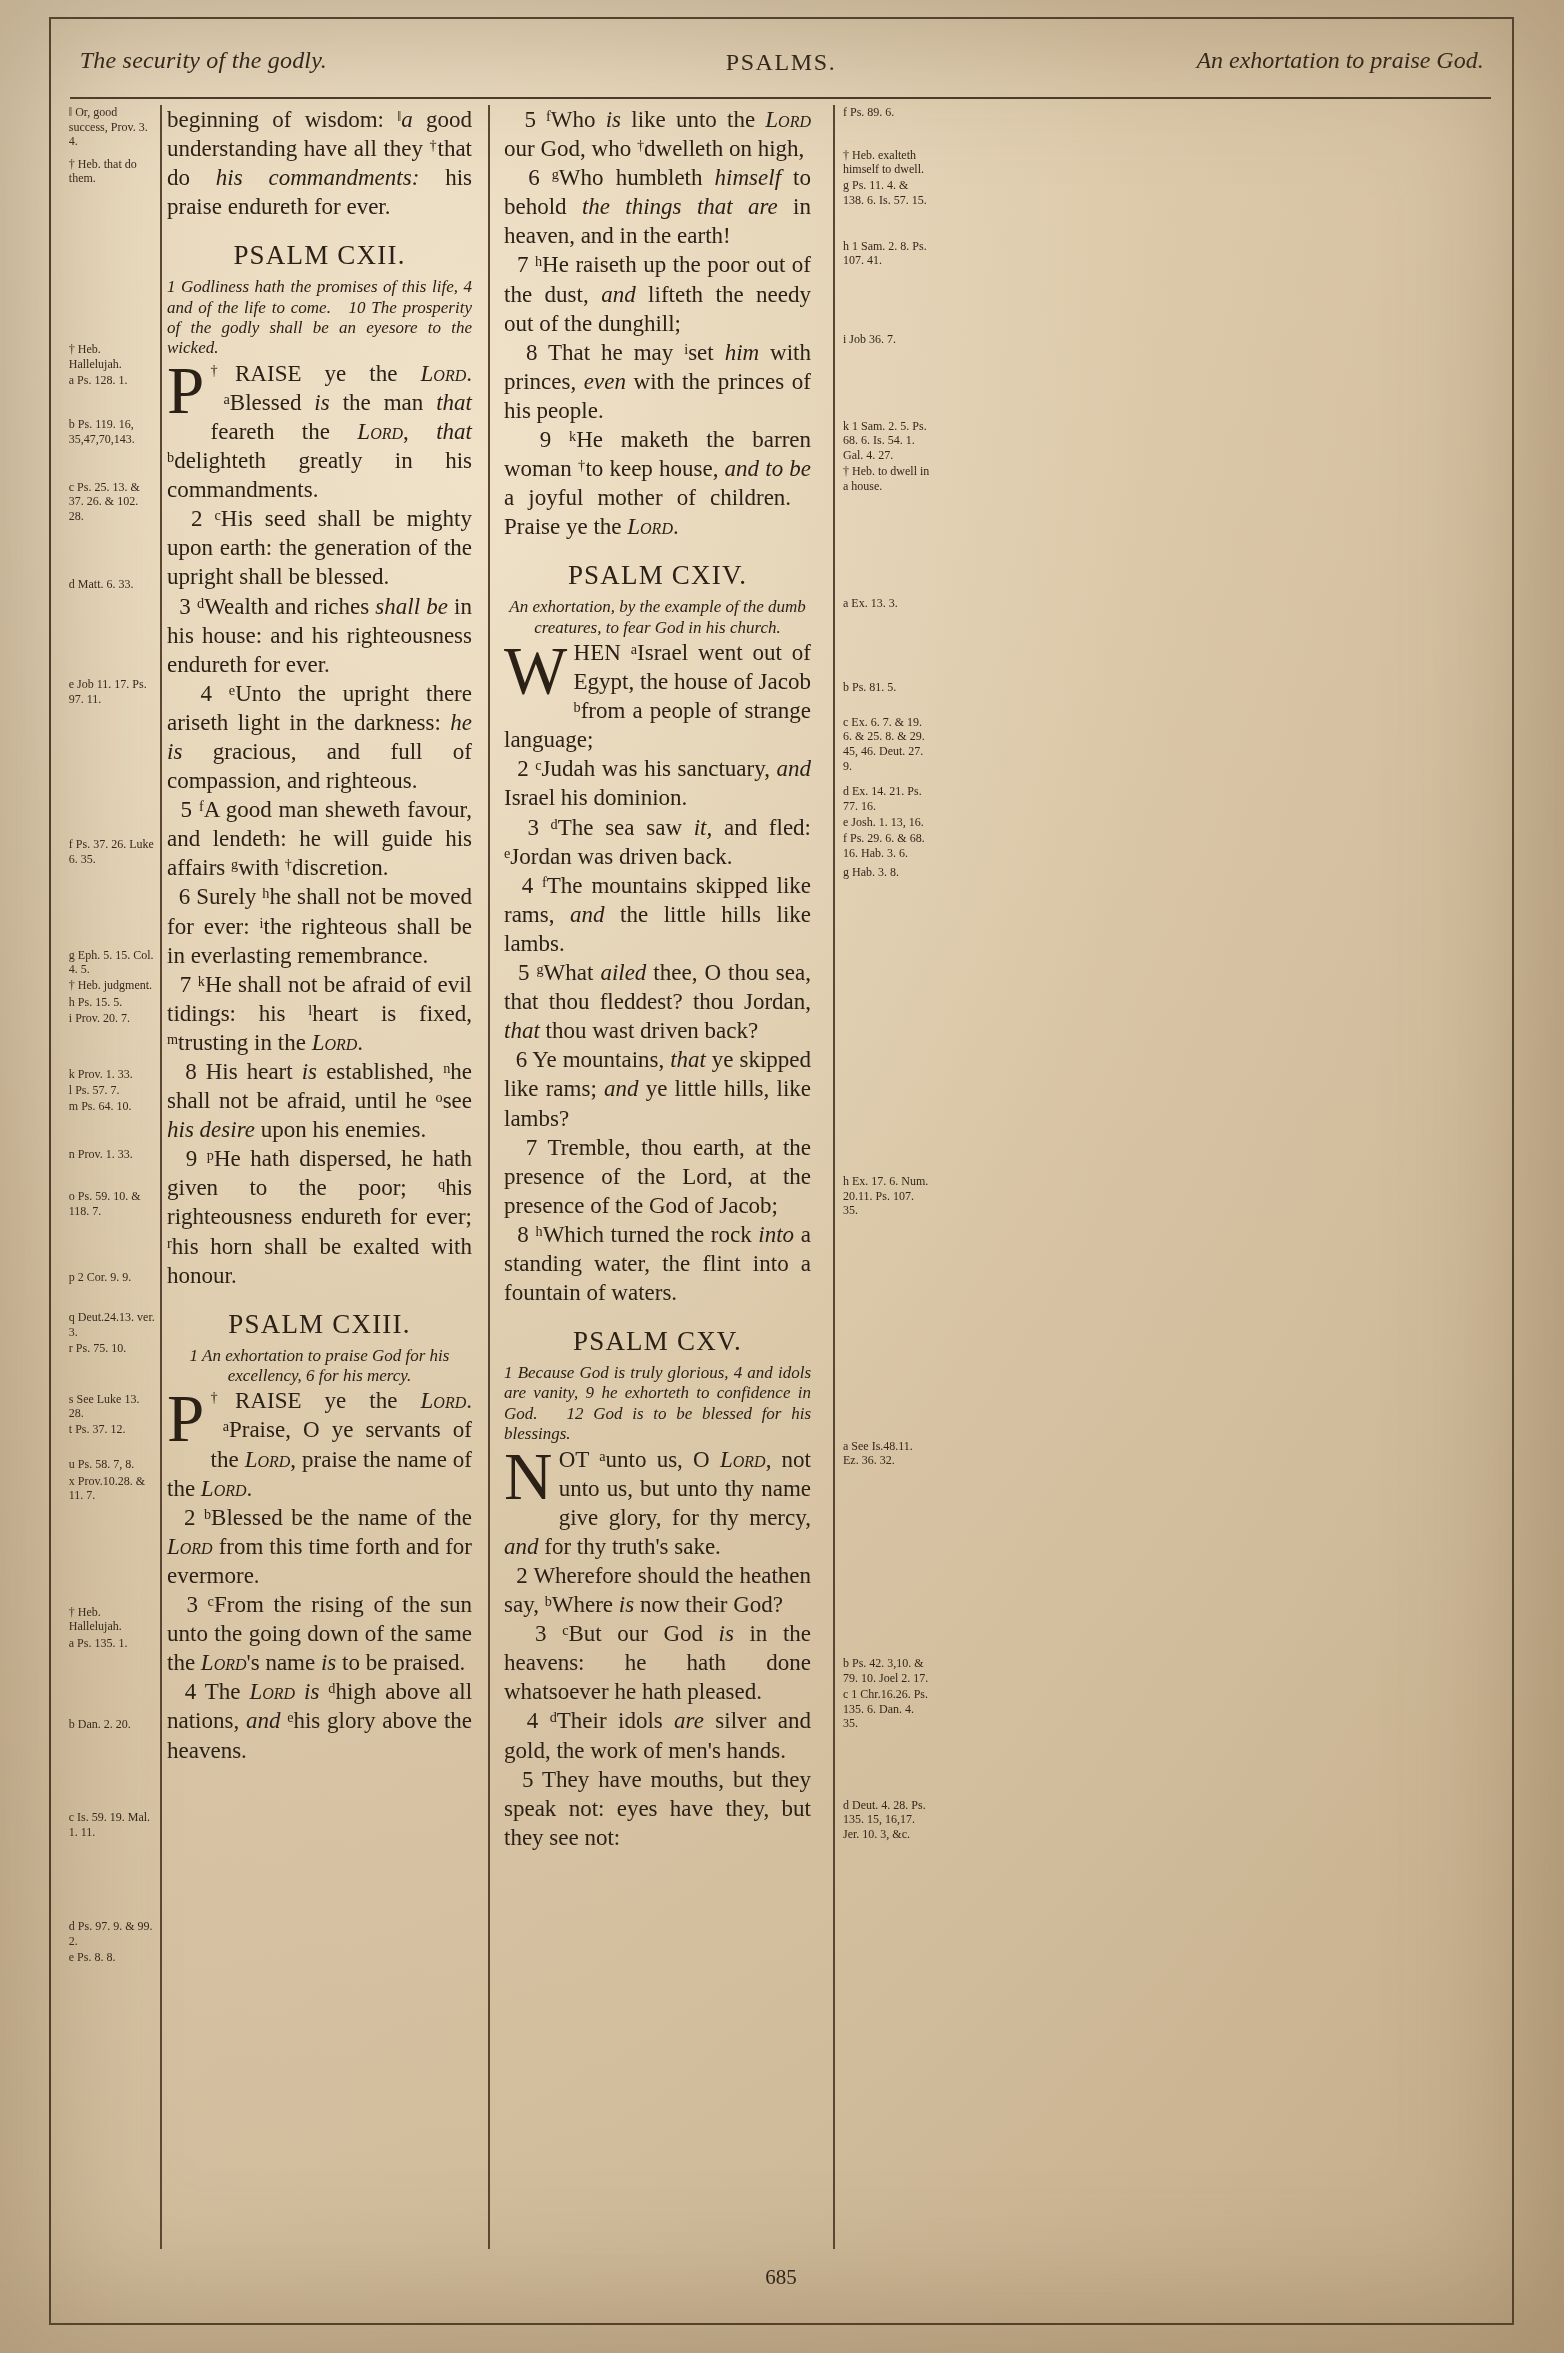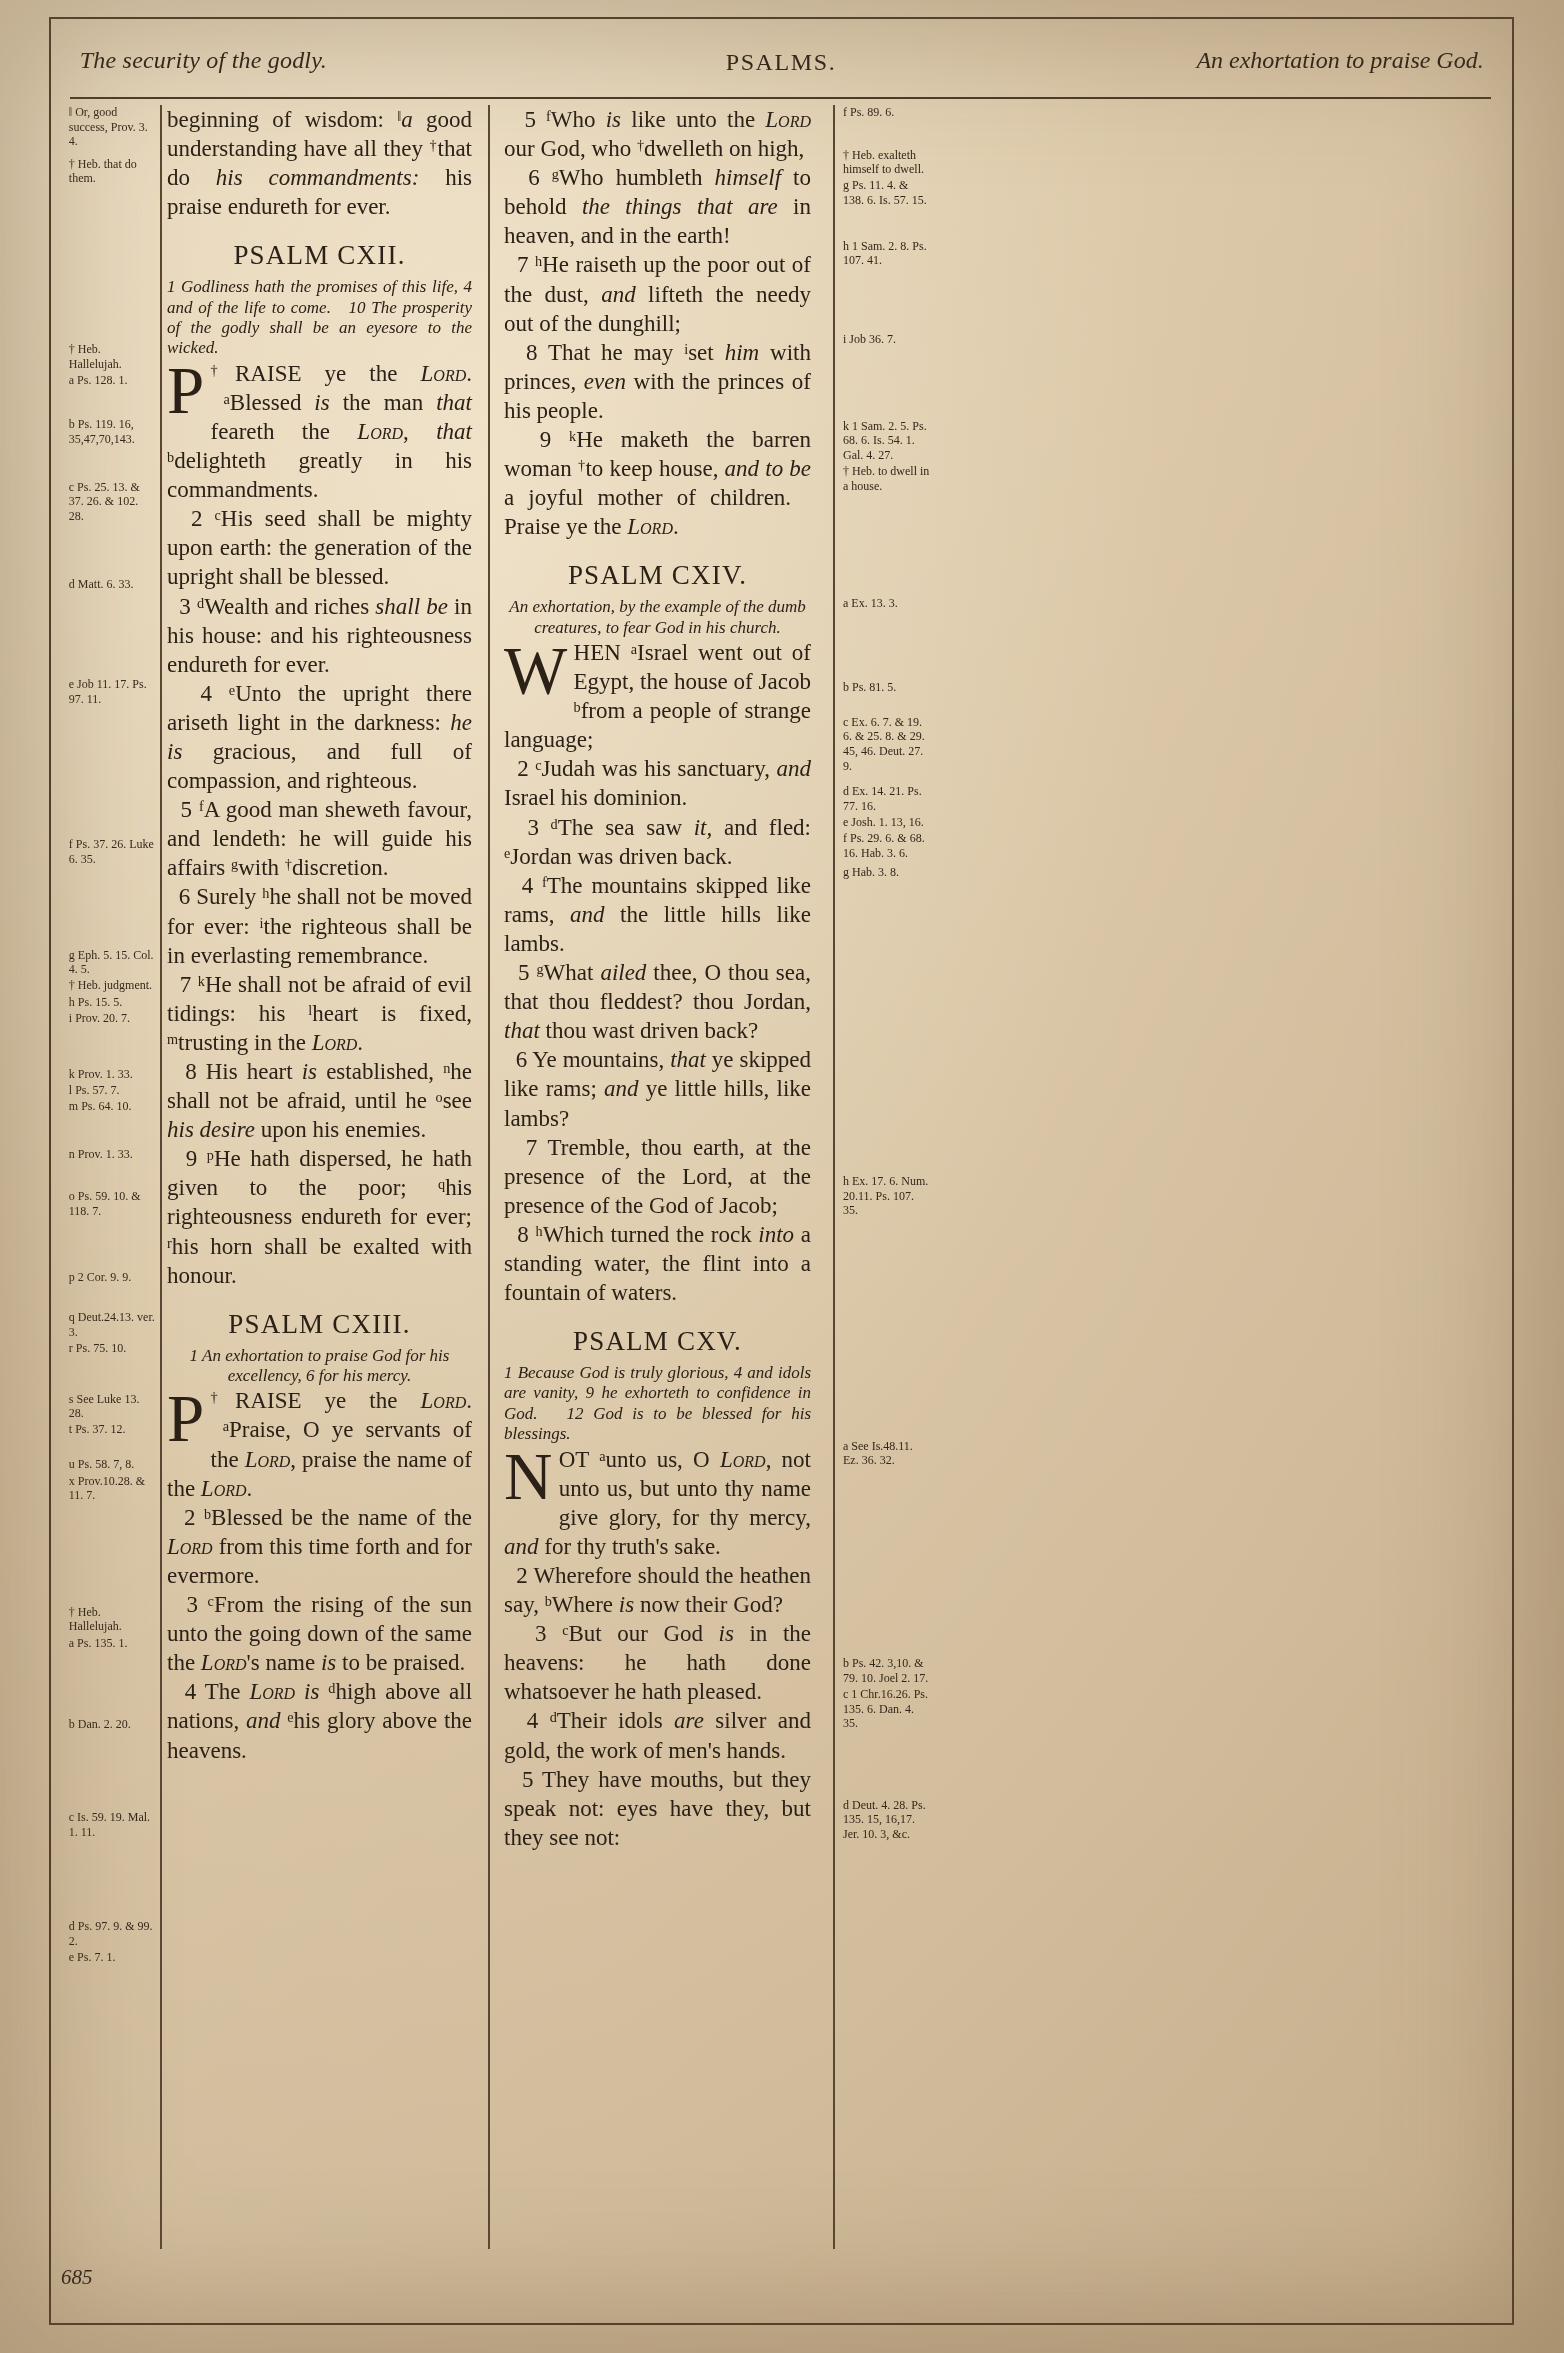--- a/index.html
+++ b/index.html
@@ -129,22 +129,22 @@
     font-size: 67px;
     line-height: 0.82;
     margin: 4.7px 6.3px 0 0;
     font-family: "Liberation Serif", serif;
   }
   .dropblock::after { content: ""; display: block; clear: both; }
   .pgnum {
     position: absolute;
     left: 0; top: 2235px;
     width: 1440px;
+    text-align: center;
     font-size: 21px;
-    font-style: italic;
   }
 </style>
 </head>
 <body>
 
 <div class="page">
   <div class="frame"></div>
 
   <div class="inner">
 
@@ -183,21 +183,21 @@
       <div class="ref">r Ps. 75. 10.</div>
       <div class="ref" style="margin-top:36px">s See Luke 13. 28.</div>
       <div class="ref">t Ps. 37. 12.</div>
       <div class="ref" style="margin-top:20.3px">u Ps. 58. 7, 8.</div>
       <div class="ref">x Prov.10.28. &amp; 11. 7.</div>
       <div class="ref" style="margin-top:102px">† Heb. Hallelujah.</div>
       <div class="ref">a Ps. 135. 1.</div>
       <div class="ref" style="margin-top:67px">b Dan. 2. 20.</div>
       <div class="ref" style="margin-top:78px">c Is. 59. 19. Mal. 1. 11.</div>
       <div class="ref" style="margin-top:80px">d Ps. 97. 9. &amp; 99. 2.</div>
-      <div class="ref">e Ps. 7. 1.</div>
+      <div class="ref">e Ps. 8. 8.</div>
     </div>
 
     <div class="colsec textcol" id="text-left">
       <p>beginning of wisdom: <span class="supn">‖</span><span class="it">a</span> good understanding have all they <span class="supn">†</span>that do <span class="it">his commandments:</span> his praise endureth for ever.</p>
 
       <div class="psalm-title">PSALM CXII.</div>
       <p class="argument">1 <span class="it">Godliness hath the promises of this life,</span> 4 <span class="it">and of the life to come.</span>&nbsp;&nbsp; 10 <span class="it">The prosperity of the godly shall be an eyesore to the wicked.</span></p>
 
       <p class="dropblock"><span class="supn">†</span><span class="drop">P</span>RAISE ye the <span class="sc">Lord</span>. &nbsp;<span class="supn">a</span>Blessed <span class="it">is</span> the man <span class="it">that</span> feareth the <span class="sc">Lord</span>, <span class="it">that</span> <span class="supn">b</span>delighteth greatly in his commandments.</p>
       <p>&nbsp;&nbsp;2 <span class="supn">c</span>His seed shall be mighty upon earth: the generation of the upright shall be blessed.</p>

